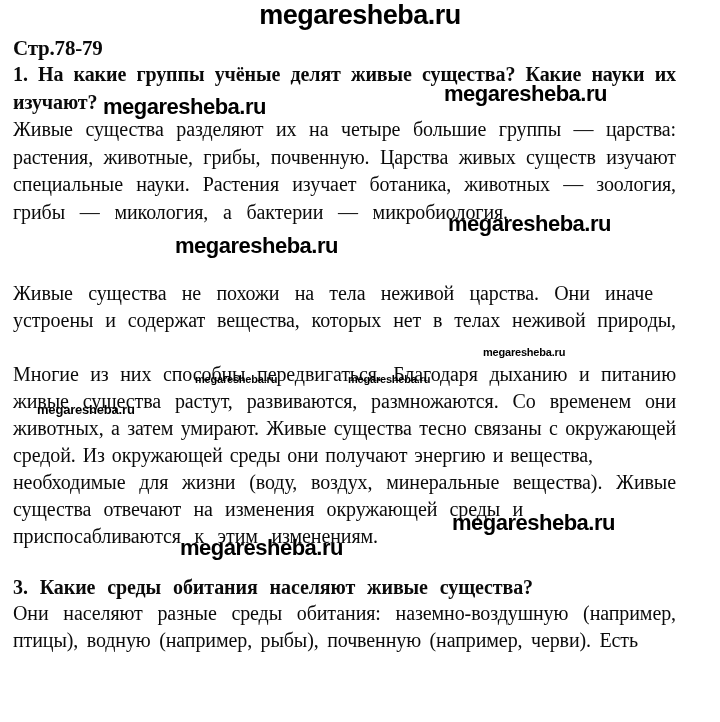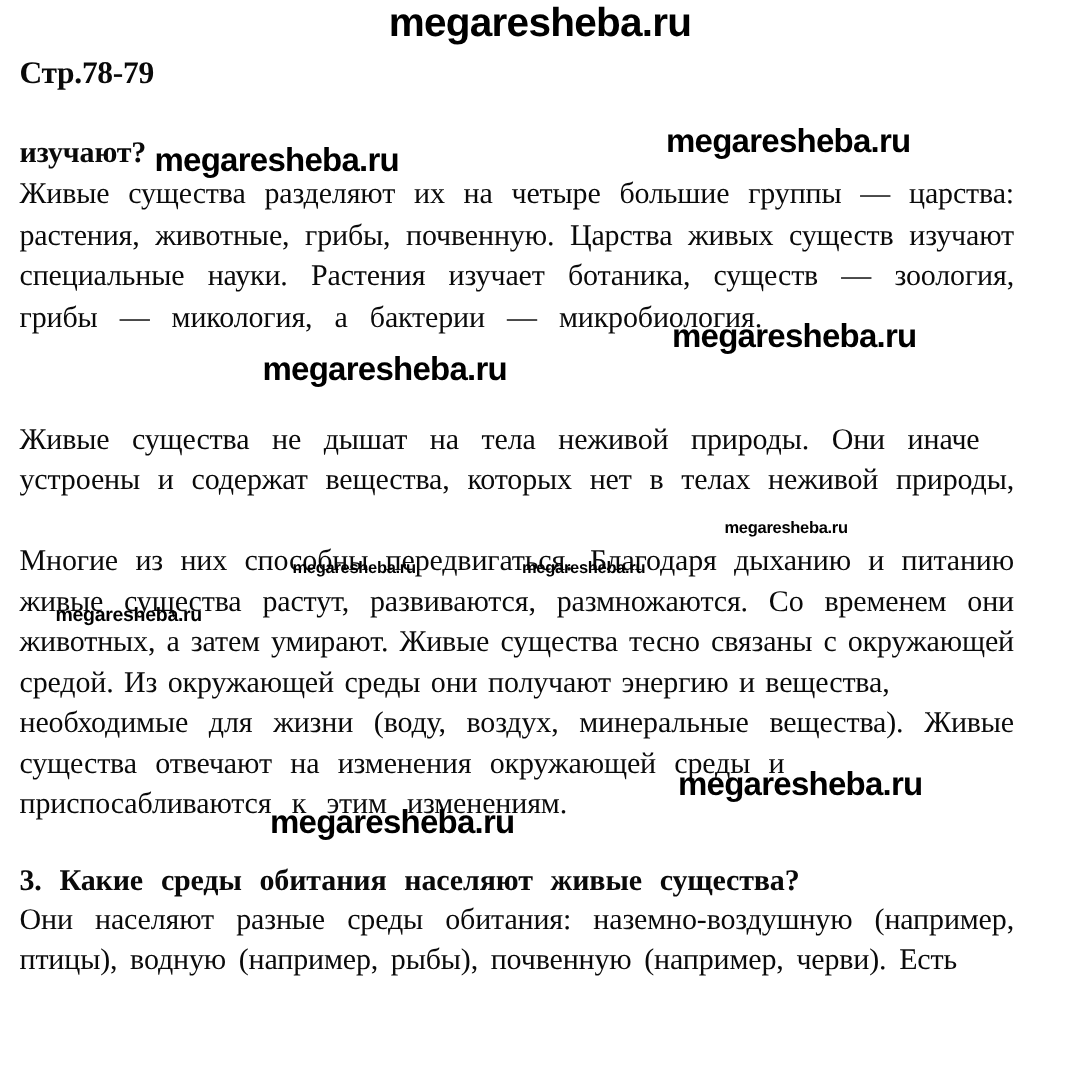--- a/index.html
+++ b/index.html
@@ -55,35 +55,36 @@
 </style>
 </head>
 <body>
 
 <div class="page">
 
   <div class="wm wm-center" style="top:2px">megaresheba.ru</div>
 
   <div class="page-ref">Стр.78-79</div>
 
+  <div class="line bold" style="top:63px">1. На какие группы учёные делят живые существа? Какие науки их</div>
   <div class="line bold left" style="top:91px">изучают?</div>
 
   <div class="wm wm-lg" style="left:444px; top:83px">megaresheba.ru</div>
   <div class="wm wm-lg" style="left:103px; top:96px">megaresheba.ru</div>
 
   <div class="line" style="top:118px">Живые существа разделяют их на четыре большие группы — царства:</div>
   <div class="line" style="top:146px">растения, животные, грибы, почвенную. Царства живых существ изучают</div>
-  <div class="line" style="top:173px">специальные науки. Растения изучает ботаника, существ — зоология,</div>
+  <div class="line" style="top:173px">специальные науки. Растения изучает ботаника, животных — зоология,</div>
   <div class="line" style="top:201px; width:495px">грибы — микология, а бактерии — микробиология.</div>
 
   <div class="wm wm-lg" style="left:448px; top:213px">megaresheba.ru</div>
   <div class="wm wm-lg" style="left:175px; top:235px">megaresheba.ru</div>
 
 
-  <div class="line" style="top:282px; width:640px">Живые существа не дышат на тела неживой природы. Они иначе</div>
+  <div class="line" style="top:282px; width:640px">Живые существа не похожи на тела неживой царства. Они иначе</div>
   <div class="line" style="top:309px">устроены и содержат вещества, которых нет в телах неживой природы,</div>
   <div class="line" style="top:363px">Многие из них способны передвигаться. Благодаря дыханию и питанию</div>
   <div class="line" style="top:390px">живые существа растут, развиваются, размножаются. Со временем они</div>
   <div class="line" style="top:417px">животных, а затем умирают. Живые существа тесно связаны с окружающей</div>
   <div class="line" style="top:444px; width:580px">средой. Из окружающей среды они получают энергию и вещества,</div>
   <div class="line" style="top:471px">необходимые для жизни (воду, воздух, минеральные вещества). Живые</div>
   <div class="line" style="top:498px; width:510px">существа отвечают на изменения окружающей среды и</div>
   <div class="line" style="top:525px; width:365px">приспосабливаются к этим изменениям.</div>
 
   <div class="wm wm-sm" style="left:483px; top:347px">megaresheba.ru</div>

